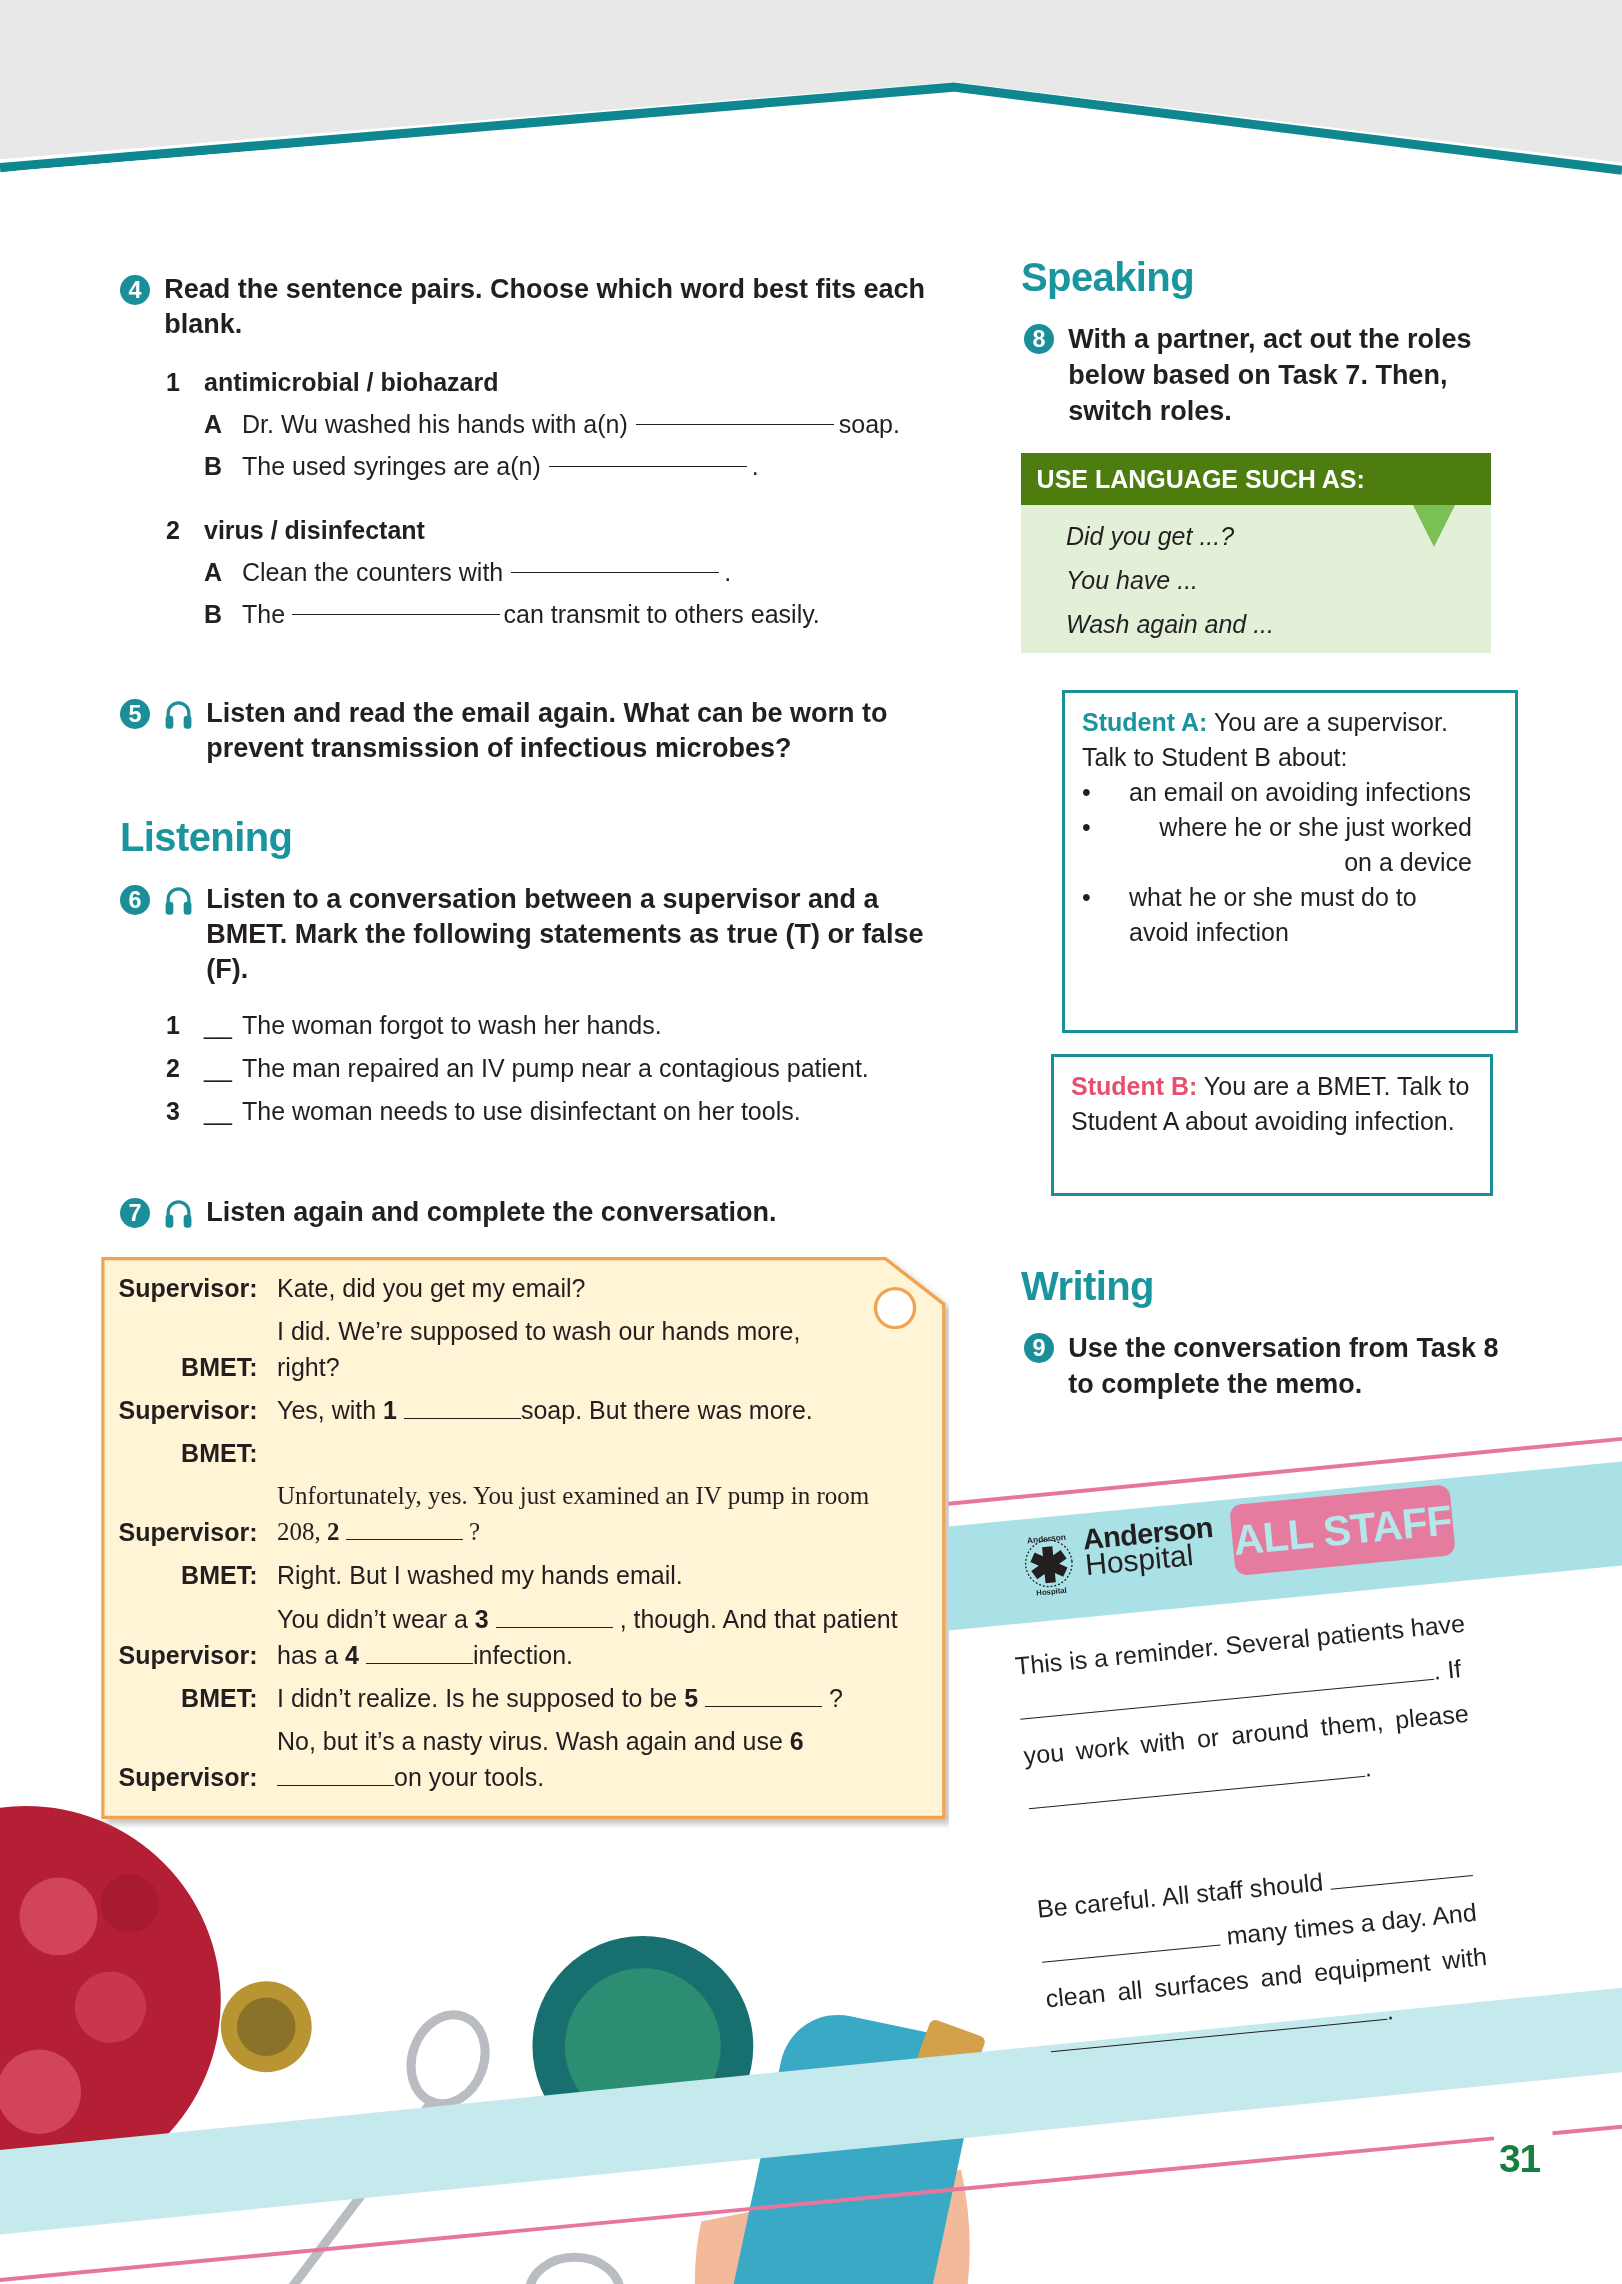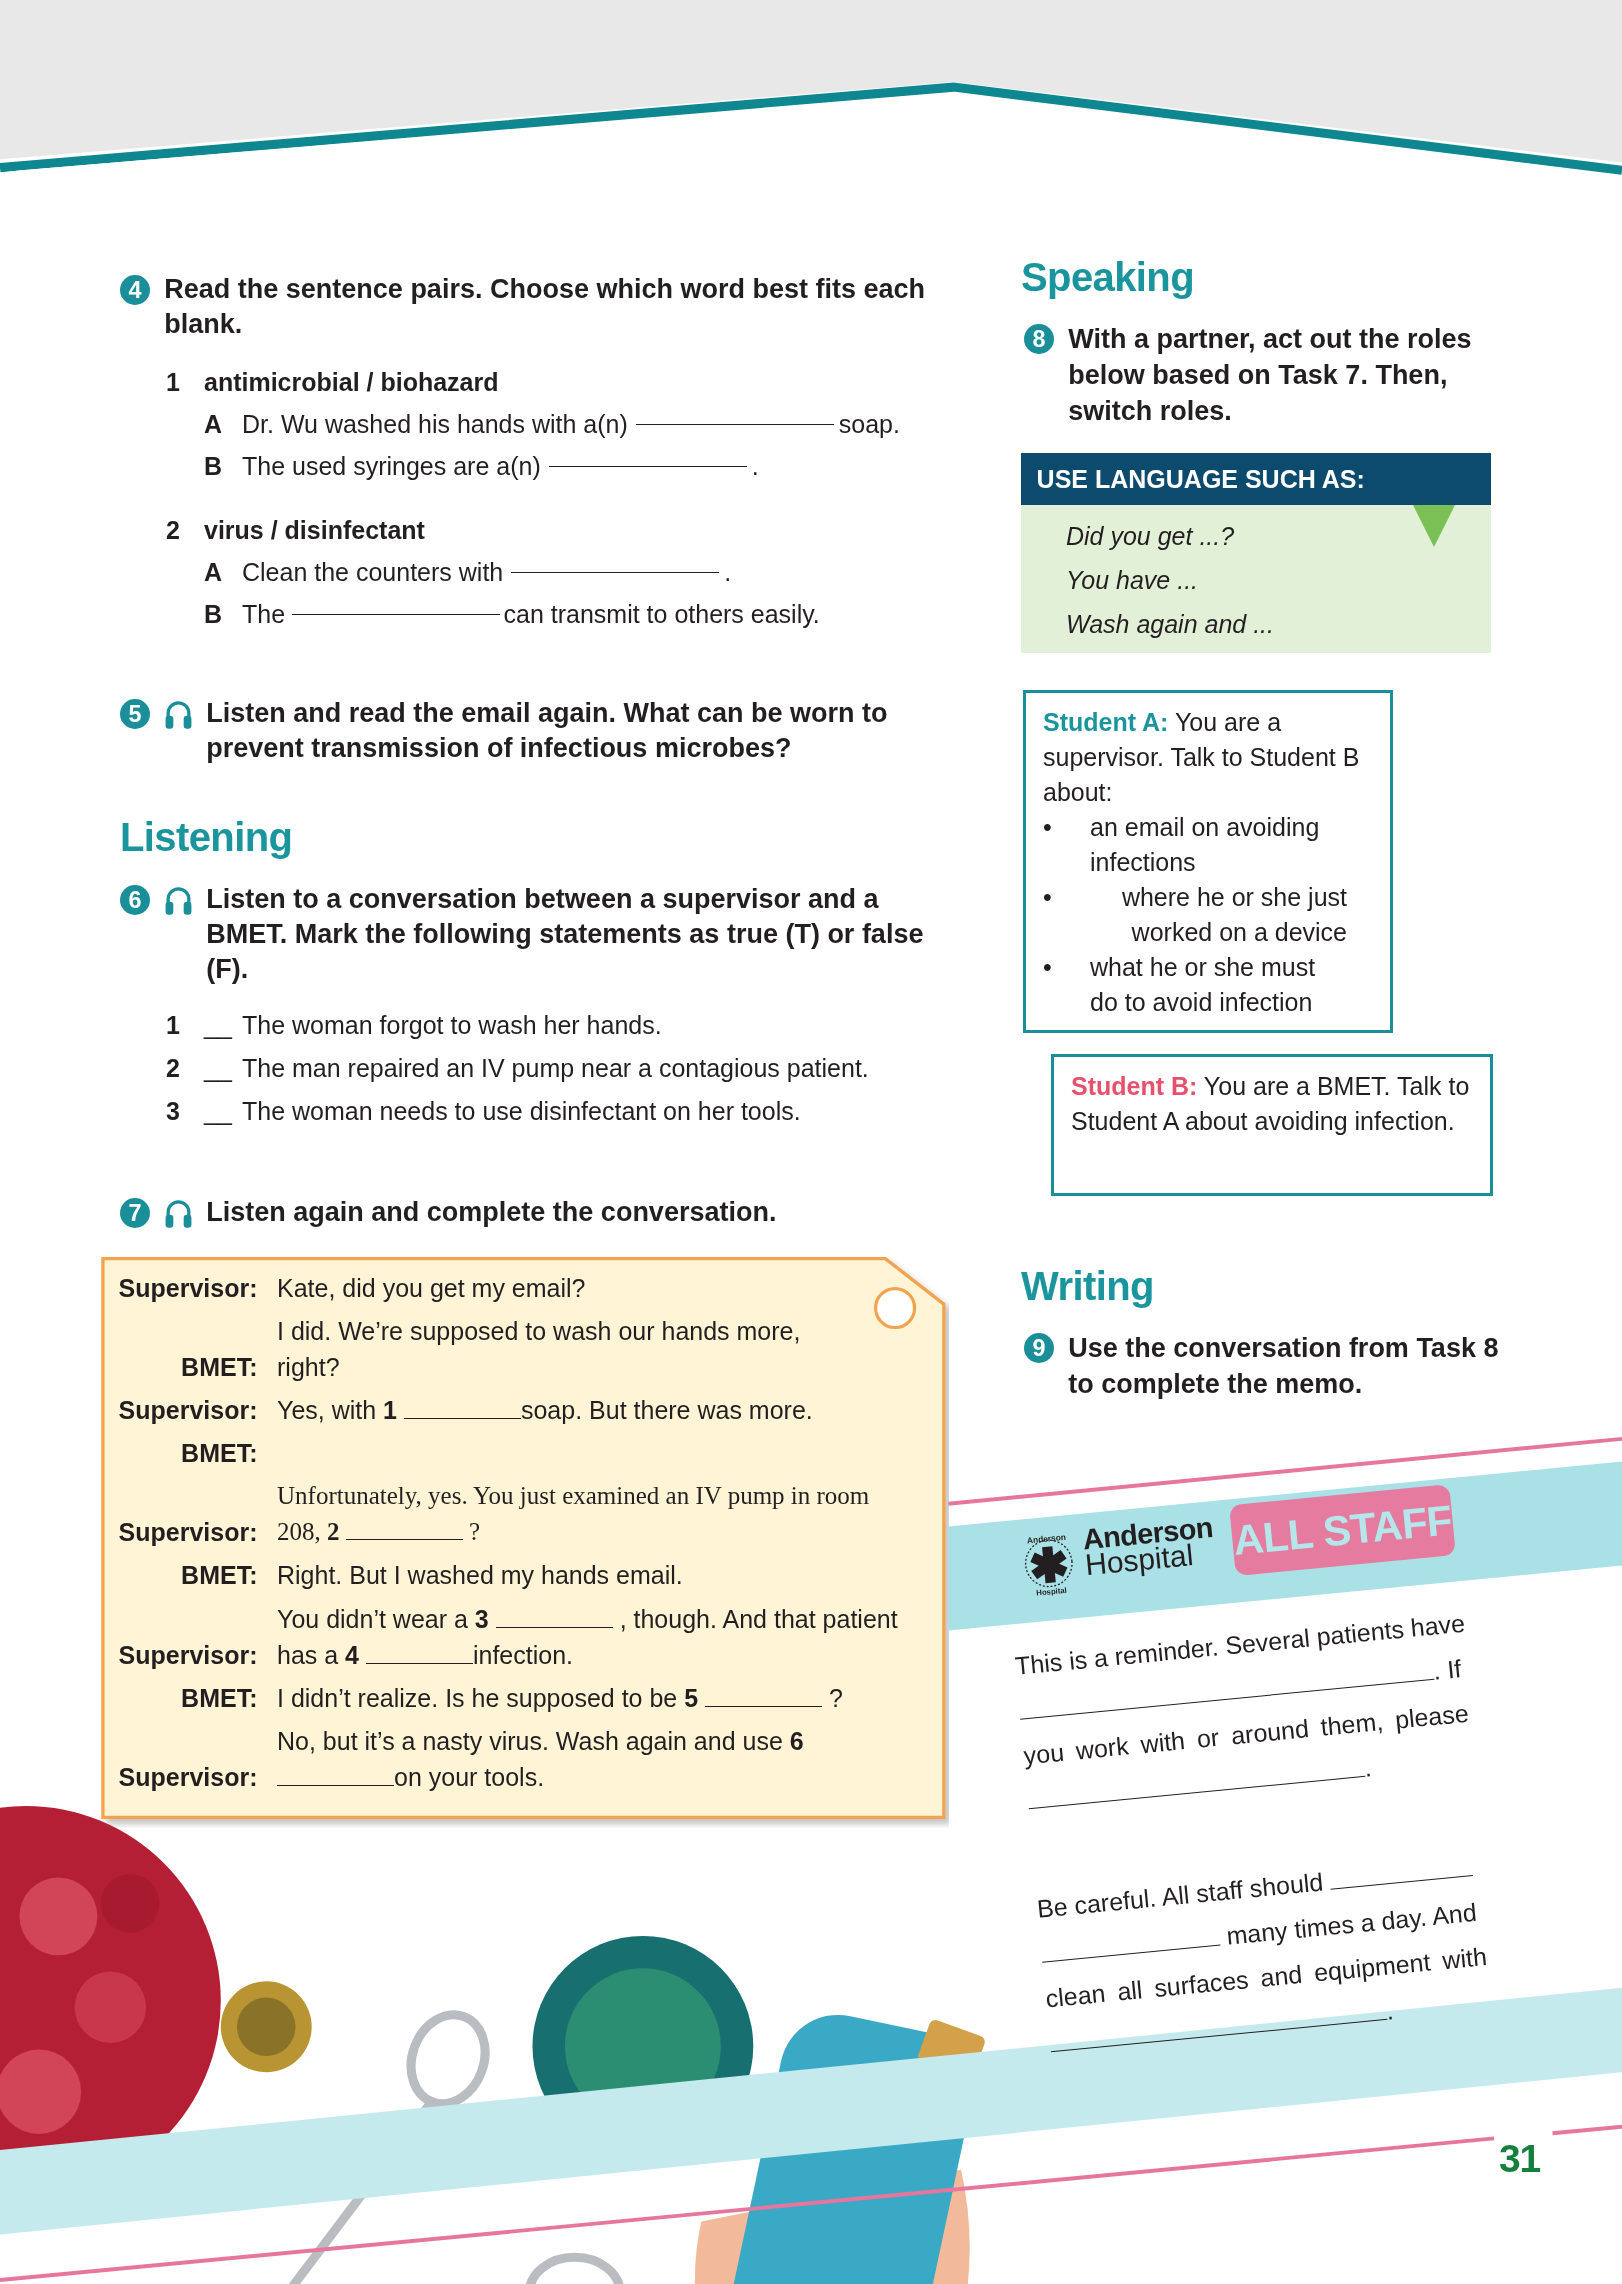--- a/index.html
+++ b/index.html
@@ -14,21 +14,21 @@
     .num-badge { flex: 0 0 auto; width: 30px; height: 30px; border-radius: 50%; background: #1b8f99; color: #fff; font-weight: bold; font-size: 23.4px; line-height: 30px; text-align: center; margin-top: 2.6px; margin-right: 14.3px; }
     .headphone { flex: 0 0 auto; width: 29px; height: 31px; margin-right: 13px; margin-top: 2.6px; }
     .task-text { flex: 1; }
 
     .subq { font-size: 25px; line-height: 42px; }
     .subq .label { font-weight: bold; display: inline-block; width: 38px; }
     .subq .row { display: flex; }
     .blank { display: inline-block; border-bottom: 1.9px solid #231f20; height: 22px; vertical-align: baseline; }
 
     .green-box { position: absolute; left: 1021px; top: 453px; width: 470px; height: 200px; background: #e2f0d8; }
-    .green-head { height: 52px; background: #0c4a6e; color: #fff; font-weight: bold; font-size: 25px; line-height: 52px; padding-left: 15.6px; }
+    .green-head { height: 52px; background: #4d7c0f; color: #fff; font-weight: bold; font-size: 25px; line-height: 52px; padding-left: 15.6px; }
     .green-tri { position: absolute; right: 36px; top: 52px; width: 0; height: 0; border-left: 21px solid transparent; border-right: 21px solid transparent; border-top: 42px solid #7ac055; }
     .green-body { padding: 9px 0 0 45px; font-style: italic; font-size: 25px; line-height: 44px; }
 
     .role-box { position: absolute; border: 3.2px solid #1b8f99; background: #fff; font-size: 25px; line-height: 35px; padding: 11.7px 17px; }
     .role-a-label { color: #1b959d; font-weight: bold; }
     .role-b-label { color: #e84f6d; font-weight: bold; }
     .bullets { list-style: none; margin-top: 0; }
     .bullets li { display: flex; }
     .bullets .dot { width: 47px; flex: 0 0 auto; font-size: 25px; }
 
@@ -247,21 +247,21 @@
 <div class="green-box">
   <div class="green-head">USE LANGUAGE SUCH AS:</div>
   <div class="green-tri"></div>
   <div class="green-body">
     <div>Did you get ...?</div>
     <div>You have ...</div>
     <div>Wash again and ...</div>
   </div>
 </div>
 
-<div class="role-box" style="left:1023px; top:690px; width:370px; height:343px;">
+<div class="role-box" style="left:1062px; top:690px; width:456px; height:343px;">
   <div><span class="role-a-label">Student A:</span><span> You are a supervisor. Talk to Student B about:</span></div>
   <ul class="bullets">
     <li>
         <span class="dot">•</span>
         <span style="padding-right:26px;">an email on avoiding infections</span>
       </li>
     <li>
         <span class="dot">•</span>
         <span style="padding-right:26px;text-align:right;">where he or she just worked on a device</span>
       </li>

